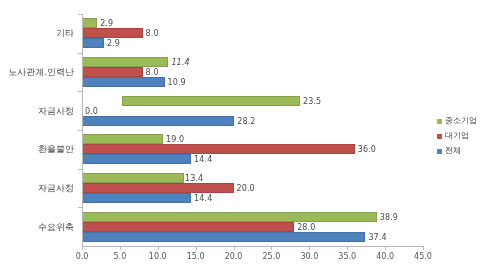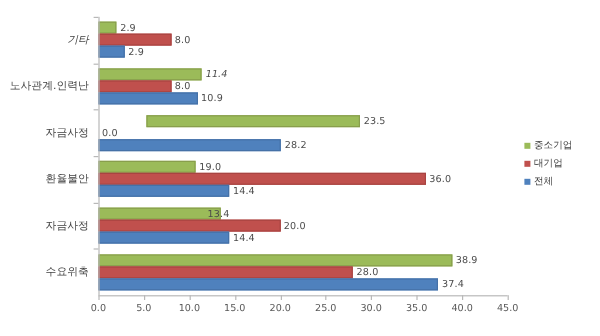--- a/index.html
+++ b/index.html
@@ -196,21 +196,21 @@
           <span class="bar-label" style="left: 275.8px;">36.0</span>
         </div>
         <div class="bar-row" style="top: 20px; width: 341px;">
           <div class="bar s-all" style="width: 109.12px;"></div>
           <span class="bar-label" style="left: 112.12px;">14.4</span>
         </div>
       </div>
       <div class="cat-group" style="top: 159px; height: 30px;">
         <div class="bar-row" style="top: 0px; width: 341px;">
           <div class="bar s-sme" style="width: 101.542px;"></div>
-          <span class="bar-label" style="left: 91px;">13.4</span>
+          <span class="bar-label" style="left: 103px;">13.4</span>
         </div>
         <div class="bar-row" style="top: 10px; width: 341px;">
           <div class="bar s-large" style="width: 151.556px;"></div>
           <span class="bar-label" style="left: 154.556px;">20.0</span>
         </div>
         <div class="bar-row" style="top: 20px; width: 341px;">
           <div class="bar s-all" style="width: 109.12px;"></div>
           <span class="bar-label" style="left: 112.12px;">14.4</span>
         </div>
       </div>
@@ -265,21 +265,21 @@
       <div class="legend-item">
         <span class="legend-swatch s-large"></span>
         <span class="legend-text">대기업</span>
       </div>
       <div class="legend-item">
         <span class="legend-swatch s-all"></span>
         <span class="legend-text">전체</span>
       </div>
     </div>
 
-<div class="cat-label" style="top: 33.3333px; font-style: italic;">기타</div>
+<div class="cat-label" style="top: 33.3333px;">기타</div>
     <div class="y-tick" style="top: 14px;"></div>
     <div class="cat-label" style="top: 72px;">노사관계.인력난</div>
     <div class="y-tick" style="top: 52.6667px;"></div>
     <div class="cat-label" style="top: 110.667px;">자금사정</div>
     <div class="y-tick" style="top: 91.3333px;"></div>
     <div class="cat-label" style="top: 149.333px;">환율불안</div>
     <div class="y-tick" style="top: 130px;"></div>
     <div class="cat-label" style="top: 188px;">자금사정</div>
     <div class="y-tick" style="top: 168.667px;"></div>
     <div class="cat-label" style="top: 226.667px;">수요위축</div>

